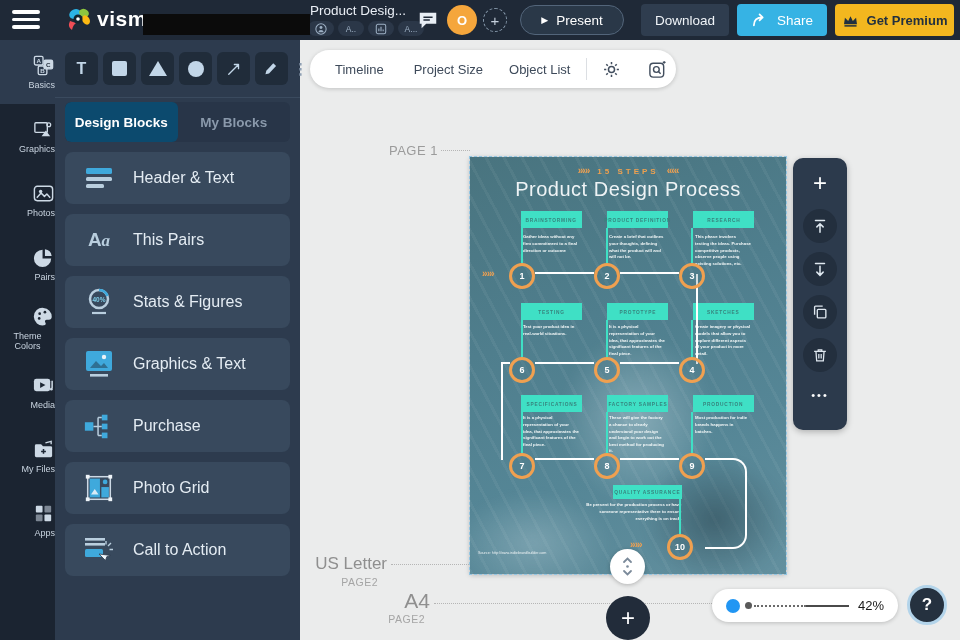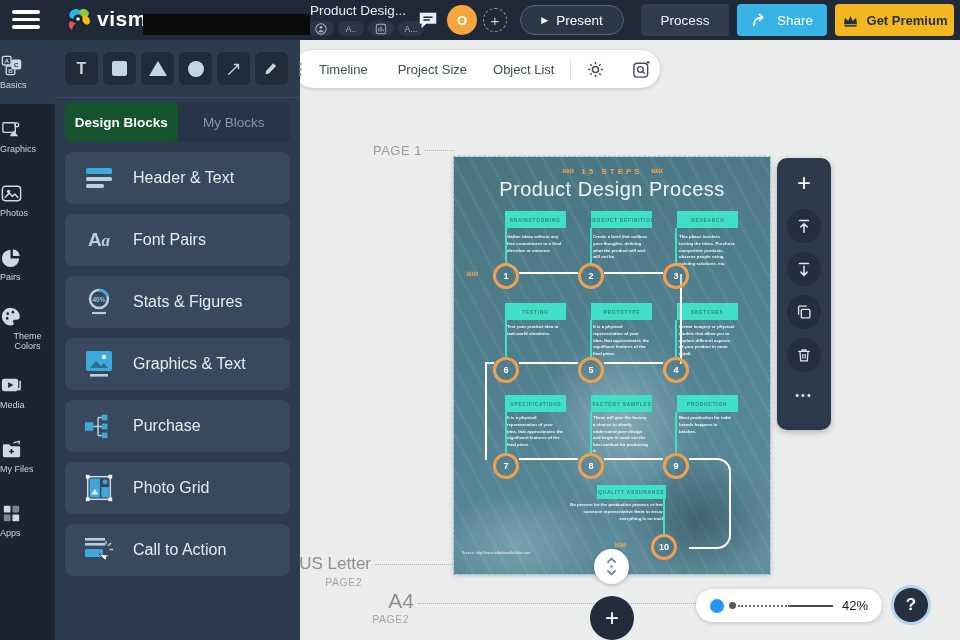--- a/index.html
+++ b/index.html
@@ -22,49 +22,49 @@
   .plus-dashed { position:absolute; left:483px; top:8px; width:24px; height:24px; border:1px dashed #8496a8; border-radius:50%; color:#c4cfdb; font-size:15px; display:flex; align-items:center; justify-content:center; }
   .btn { position:absolute; top:4px; height:32px; border-radius:4px; display:flex; align-items:center; justify-content:center; gap:8px; font-size:13.5px; cursor:pointer; }
   .btn-present { left:520px; top:5px; width:104px; height:30px; border-radius:16px; background:#2a3848; border:1px solid #53657a; color:#fff; }
   .btn-present .play { font-size:9px; }
   .btn-download { left:641px; width:88px; background:#2f3d4f; color:#f0f4f8; }
   .btn-share { left:737px; width:90px; background:#36b3e4; color:#fff; }
   .btn-premium { left:835px; width:119px; background:#f3b71f; color:#22303f; font-weight:bold; font-size:13px; }
 
   
   .sidebar { position:absolute; left:0; top:40px; width:55px; height:600px; background:#1b2431; z-index:40; }
-  .sb-item { width:55px; height:64px; display:flex; flex-direction:column; align-items:flex-start; justify-content:center; gap:3px; cursor:pointer; }
+  .sb-item { width:55px; height:64px; display:flex; flex-direction:column; align-items:flex-end; justify-content:center; gap:3px; cursor:pointer; }
   .sb-item.active { background:#2d3b4e; }
   .sb-item .lbl { font-size:9px; color:#c9d4e0; text-align:center; line-height:1.15; }
 
   
   .panel { position:absolute; left:55px; top:40px; width:245px; height:600px; background:#2d3b4e; z-index:40; }
   .tools { position:absolute; left:10px; top:12px; display:flex; gap:5px; align-items:center; }
   .tool { width:33px; height:33px; background:#202c3a; border-radius:6px; display:flex; align-items:center; justify-content:center; color:#c2d6e8; font-size:16px; font-weight:bold; cursor:pointer; }
   .tool .sq { width:15px; height:15px; background:#c2d6e8; border-radius:2px; }
   .tool .ci { width:16px; height:16px; background:#c2d6e8; border-radius:50%; }
   .tool .tri { width:0; height:0; border-left:9px solid transparent; border-right:9px solid transparent; border-bottom:15px solid #c2d6e8; }
   .tool-more { color:#8fa0b4; font-size:15px; font-weight:bold; width:12px; text-align:center; cursor:pointer; }
   .panel-divider { position:absolute; left:0; top:57px; width:245px; height:1px; background:#3a4a5e; }
   .block-tabs { position:absolute; left:10px; top:62px; width:225px; height:40px; display:flex; border-radius:6px; background:#283548; overflow:hidden; }
-  .block-tab { flex:1; display:flex; align-items:center; justify-content:center; font-size:13.5px; color:#8a99ab; cursor:pointer; }
-  .block-tab.active { background:#14532d; color:#fff; border-radius:6px; font-weight:bold; }
+  .block-tab { flex:1; display:flex; align-items:center; justify-content:center; font-size:13.5px; color:#8a99ab; cursor:pointer;font-weight:bold; }
+  .block-tab.active { background:#0c4a6e; color:#fff; border-radius:6px; font-weight:bold; }
   .blocks { position:absolute; left:10px; top:112px; width:225px; display:flex; flex-direction:column; gap:10px; }
   .block-card { height:52px; background:#38495d; border-radius:8px; display:flex; align-items:center; padding-left:16px; cursor:pointer; }
   .block-card .bicon { width:36px; margin-right:16px; display:flex; align-items:center; justify-content:center; }
   .block-card .blabel { color:#e4ecf3; font-size:16px; }
   .ic-ht div { border-radius:1.5px; }
   .ic-ht .b1 { width:26px; height:6px; background:#3fa9dc; margin-bottom:3px; }
   .ic-ht .b2 { width:26px; height:4px; background:#b9cede; margin-bottom:3px; }
   .ic-ht .b3 { width:18px; height:4px; background:#b9cede; }
   .ic-fp { color:#b9cede; font-size:19px; font-weight:bold; }
   .ic-fp .it { font-style:italic; font-family:"Liberation Serif", serif; font-size:17px; }
 
   
-  .canvas { position:absolute; left:284px; top:40px; width:660px; height:600px; background:#ebecec; overflow:hidden; }
+  .canvas { position:absolute; left:300px; top:40px; width:660px; height:600px; background:#ebecec; overflow:hidden; }
   .canvas-tabbar { position:absolute; left:10px; top:10px; width:366px; height:38px; background:#fff; border-radius:19px; box-shadow:0 1px 4px rgba(0,0,0,.18); display:flex; align-items:center; z-index:10; }
   .ctab { font-size:13px; color:#3e4a5a; cursor:pointer; }
   .ctab-div { width:1px; height:22px; background:#dcdfe3; margin-left:16px; }
   .ctab-icon { margin-left:15px; cursor:pointer; display:flex; }
 
   .page-label { position:absolute; left:80px; top:103px; width:58px; text-align:right; color:#9b9b9b; font-size:13px; letter-spacing:.5px; }
   .dotline { position:absolute; border-top:1px dotted #b5b5b5; }
 
   
   .page { position:absolute; left:170px; top:117px; width:316px; height:417px;
@@ -170,21 +170,21 @@
     </div>
     <div class="avatar">O</div>
     <div class="plus-dashed">
         <span>+</span>
       </div>
     <div class="btn btn-present">
       <span class="play">▶</span>
       <span>Present</span>
     </div>
     <div class="btn btn-download">
-        <span>Process</span>
+        <span>Download</span>
       </div>
     <div class="btn btn-premium">
       <svg width="17" height="13" viewBox="0 0 18 14">
           <path d="M2 11 L3 4 L6.5 7.5 L9 2.5 L11.5 7.5 L15 4 L16 11 Z" fill="#22303f"></path>
           <rect x="2.5" y="12" width="13" height="1.6" fill="#22303f"></rect>
         </svg>
       <span>Get Premium</span>
     </div>
     <div class="btn btn-share">
       <svg width="18" height="14" viewBox="0 0 20 16">
@@ -307,21 +307,21 @@
               <div class="b2"></div>
               <div class="b3"></div>
             </div>
           </div>
         <span class="blabel">Header &amp; Text</span>
       </div>
       <div class="block-card">
         <div class="bicon">
             <span class="ic-fp"><span>A</span><span class="it">a</span></span>
           </div>
-        <span class="blabel">Font Pairs</span>
+        <span class="blabel">This Pairs</span>
       </div>
       <div class="block-card">
         <div class="bicon">
           <svg width="32" height="32" viewBox="0 0 32 32">
               <circle cx="16" cy="13" r="9" fill="none" stroke="#b9cede" stroke-width="2.5"></circle>
               <path d="M16 4 a9 9 0 0 1 8.5 6" fill="none" stroke="#3fa9dc" stroke-width="2.5"></path>
               <text x="16" y="15.5" font-size="6.5" fill="#7fcde8" text-anchor="middle" font-weight="bold">40%</text>
               <path d="M9 27 h14" stroke="#b9cede" stroke-width="2.2"></path>
             </svg>
         </div>

